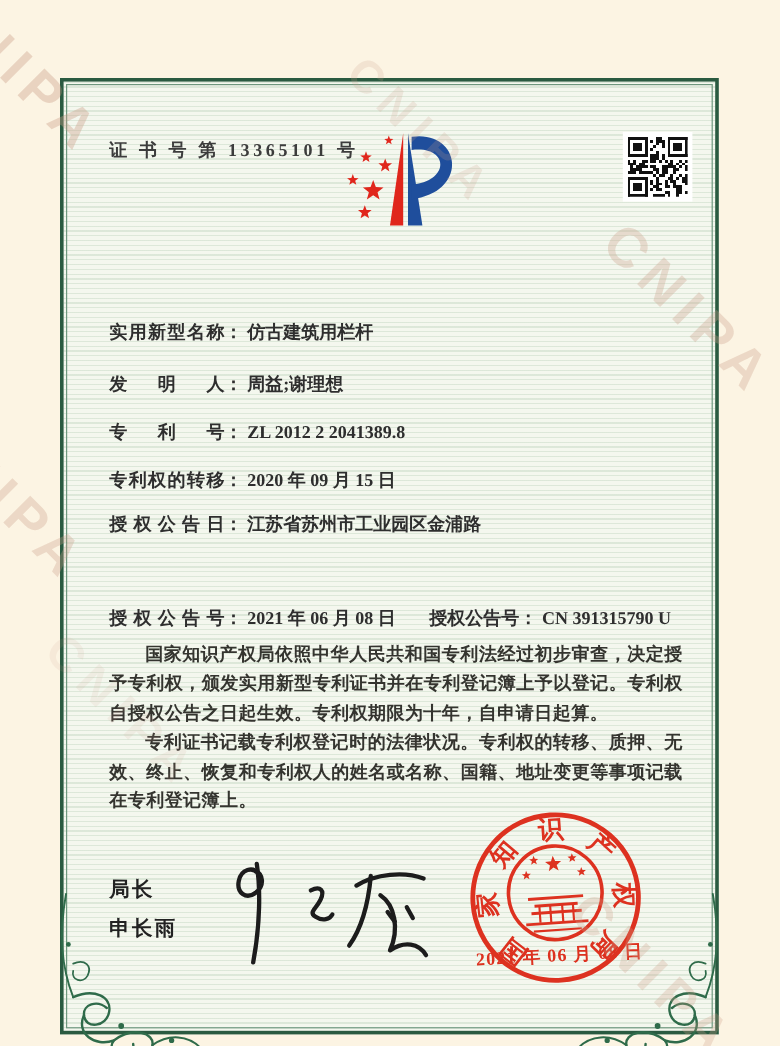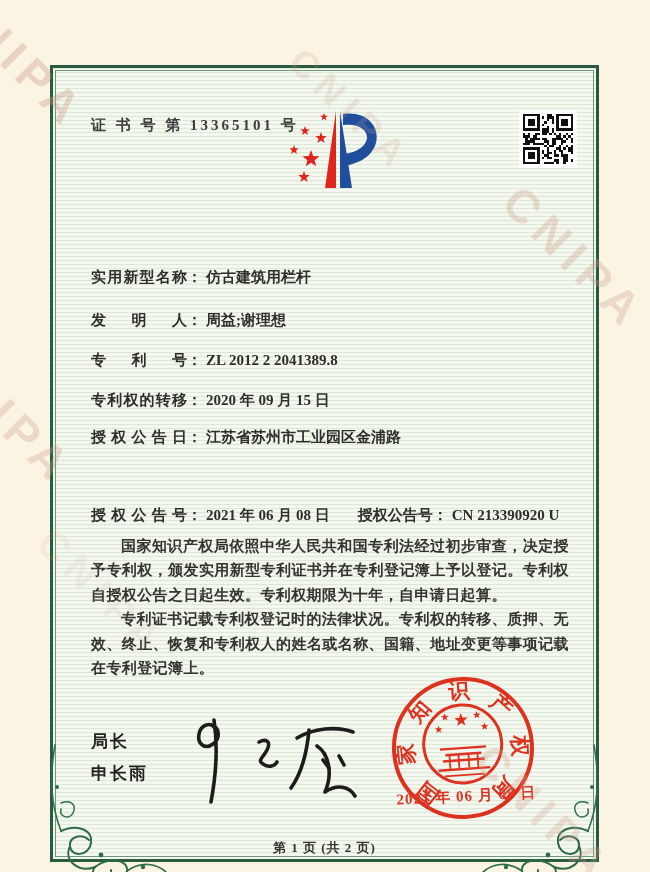--- a/index.html
+++ b/index.html
@@ -288,21 +288,21 @@
   <div class="field" style="top:283px">
     <span class="lab">专利号</span><span class="colon">：</span><span>ZL 2012 2 2041389.8</span>
   </div>
   <div class="field" style="top:323px">
     <span class="lab">专利权的转移</span><span class="colon">：</span><span>2020 年 09 月 15 日</span>
   </div>
   <div class="field" style="top:360px">
     <span class="lab">授权公告日</span><span class="colon">：</span><span>江苏省苏州市工业园区金浦路</span>
   </div>
   <div class="field" style="top:438px">
-    <span class="lab">授权公告号</span><span class="colon">：</span><span>2021 年 06 月 08 日</span><span class="lab2">授权公告号</span><span class="colon">：</span><span>CN 213390920 U</span>
+    <span class="lab">授权公告号</span><span class="colon">：</span><span>2021 年 06 月 08 日</span><span class="lab2">授权公告号</span><span class="colon">：</span><span>CN 391315790 U</span>
   </div>
 
   <div class="paras">
     <p>国家知识产权局依照中华人民共和国专利法经过初步审查，决定授予专利权，颁发实用新型专利证书并在专利登记簿上予以登记。专利权自授权公告之日起生效。专利权期限为十年，自申请日起算。</p>
     <p>专利证书记载专利权登记时的法律状况。专利权的转移、质押、无效、终止、恢复和专利权人的姓名或名称、国籍、地址变更等事项记载在专利登记簿上。</p>
   </div>
 
   <div class="role">局长</div>
   <div class="name">申长雨</div>
 
@@ -340,21 +340,20 @@
       <path d="M-23,4 L23,4"></path>
       <path d="M-18,10 L18,10"></path>
       <path d="M-21,16 L21,16"></path>
       <path d="M-14,10 L-14,24 M-5,10 L-5,24 M5,10 L5,24 M14,10 L14,24" stroke-width="1.8"></path>
       <path d="M-26,25 L26,25"></path>
       <path d="M-20,31 L20,31" stroke-width="1.8"></path>
     </svg>
     <div class="seal-date">2021 年 06 月 08 日</div>
   </div>
 
-  <div class="footer">第 1 页 (共 2 页)</div>
 
   <svg class="fl fl-bl" width="132" height="138" viewBox="0 0 132 138" fill="none" stroke="#2f6b4a" stroke-width="2" stroke-linecap="round">
     <path d="M10,2 C4,36 6,62 16,88" stroke-width="1.6"></path>
     <path d="M16,88 C34,80 48,88 46,100 C44,113 26,115 25,103 C24,94 36,90 44,97"></path>
     <path d="M25,103 C18,118 34,130 50,124 C44,132 52,136 62,132"></path>
     <path d="M50,124 C66,112 84,118 82,128 C80,136 66,136 66,127"></path>
     <path d="M82,128 C96,118 112,120 122,130" stroke-width="1.7"></path>
     <path d="M16,60 C26,56 32,62 28,70 C24,77 14,74 16,66" stroke-width="1.5"></path>
     <circle cx="56" cy="112" r="2.4" fill="#2f6b4a" stroke="none"></circle>
     <circle cx="98" cy="124" r="2.2" fill="#2f6b4a" stroke="none"></circle>

